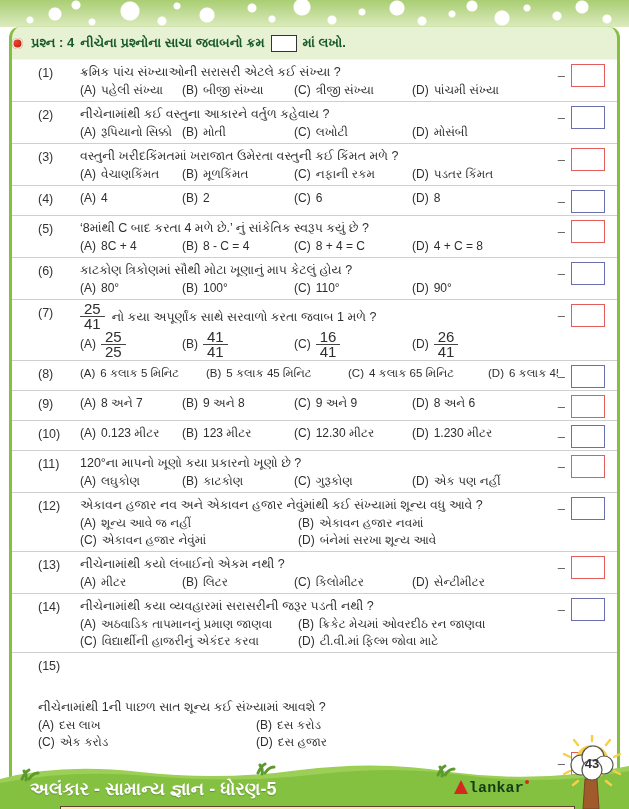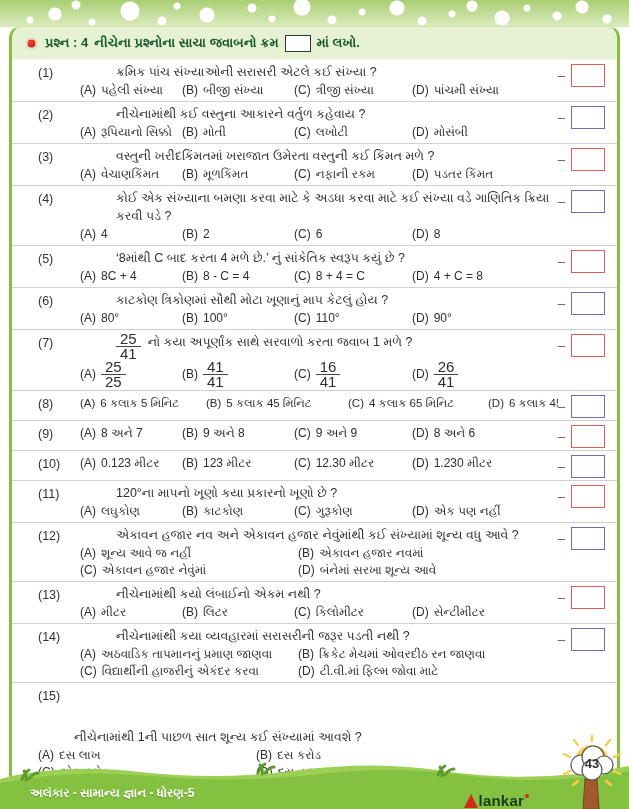--- a/index.html
+++ b/index.html
@@ -39,32 +39,32 @@
   
   .frame{
     position:absolute; top:26px; left:9px; width:611px; height:783px;
     border-left:3px solid #86bf3e; border-right:3px solid #86bf3e;
     border-top:1px solid #cfe3a8;
     border-radius:12px 12px 0 0;
     background:linear-gradient(#e7f1d3 0px,#e7f1d3 32px,#ffffff 33px);
     overflow:hidden;
   }
 
-  .header-band{ height:32px; display:flex; align-items:center; padding-left:14px; gap:8px; }
+  .header-band{ height:32px; display:flex; align-items:center; gap:8px; }
   .bullet{ width:11px; height:11px; border-radius:50%; background:radial-gradient(circle at 35% 35%, #f0422e, #b40f0c); flex:0 0 auto; box-shadow:0 0 0 1.5px #e8f2d8 inset; }
   .header-text{ font-size:13px; font-weight:bold; color:#17592b; display:flex; align-items:center; gap:6px; }
   .hbox{ display:inline-block; width:26px; height:17px; background:#fff; border:1.2px solid #333; vertical-align:middle; }
 
   
   .questions{ padding:1px 0 0 0; }
   .q-row{ display:flex; align-items:flex-start; padding:3px 12px 2px 26px; border-bottom:1px solid #cfcfcf; }
   .q-row:last-child{ border-bottom:none;flex-direction:column; }
   .q-num{ flex:0 0 42px; font-size:12.5px; color:#333; line-height:18px; padding-top:1px; }
   .q-body{ flex:1 1 auto; min-width:0; }
-  .q-line{ font-size:12.5px; color:#2e2e2e; line-height:18px; display:flex; gap:7px; flex-wrap:wrap;margin-left:36px; }
+  .q-line{ font-size:12.5px; color:#2e2e2e; line-height:18px; display:flex; align-items:center; gap:7px; flex-wrap:wrap; }
   .q-opts{ display:grid; font-size:12px; color:#2e2e2e; line-height:17px; margin-top:1px; }
   .q-opts.cols4{ grid-template-columns:102px 112px 118px 1fr; }
   .q-opts.cols4tight{ grid-template-columns:126px 142px 140px 1fr; font-size:11.5px; }
   .q-opts.cols2{ grid-template-columns:218px 1fr; }
   .opt{ display:flex; align-items:center; gap:5px; white-space:nowrap; overflow:hidden; }
   .opt-label{ color:#2e2e2e; }
   .q-ans{ flex:0 0 auto; margin-left:auto; display:flex; align-items:center; gap:6px; padding-top:1px; }
   .dash{ color:#555; font-size:13px; line-height:20px; }
   .ans-box{ display:inline-block; width:34px; height:23px; background:#fff; }
   .ans-box.red{ border:1.6px solid #e25c5c; }
@@ -80,22 +80,22 @@
   .sig-label{ font-size:12px; color:#56564a; white-space:nowrap; }
   .sig-line{ flex:1 1 auto; border-bottom:1.2px solid #555; height:14px; }
   .flower{ color:#a9adad; font-size:15px; line-height:14px; }
 
   
   .key-wrap{ position:relative; z-index:3; margin:5px 42px 0 48px; }
   .key-box{ border:1.6px solid #5a4632; background:#fbe7ae; text-align:center; padding:4px 4px; }
 
   
   .footer-svg{ position:absolute; left:0; bottom:0; width:629px; height:52px; z-index:1; }
-  .footer-series{ position:absolute; left:30px; bottom:9px; z-index:4; color:#fff; font-size:12px; font-weight:bold; text-shadow:0 1px 1px rgba(0,0,0,.25); }
-  .logo{ position:absolute; right:100px; bottom:0; z-index:4; display:flex; align-items:center; }
+  .footer-series{ position:absolute; left:30px; bottom:9px; z-index:4; color:#fff; font-size:18px; font-weight:bold; text-shadow:0 1px 1px rgba(0,0,0,.25); }
+  .logo{ position:absolute; right:100px; bottom:12px; z-index:4; display:flex; align-items:flex-start;font-family:Liberation Mono, monospace; }
   .logo-tri{ width:0; height:0; border-left:7px solid transparent; border-right:7px solid transparent; border-bottom:14px solid #d42a1e; margin-right:1px; }
   .logo-rest{ font-size:15px; font-weight:bold; color:#123d15; letter-spacing:0.2px; }
   .logo-dot{ width:4px; height:4px; border-radius:50%; background:#d42a1e; margin:0 0 9px 1px; }
   .tree-svg{ position:absolute; right:4px; bottom:0; width:66px; height:74px; z-index:5; }
 </style>
 </head>
 <body>
 
 <div class="page">
 
@@ -200,23 +200,20 @@
             </div>
           </div>
           <div class="q-ans">
             <span class="dash">–</span>
             <span class="ans-box red"></span>
           </div>
         </div>
         <div class="q-row">
           <span class="q-num">(4)</span>
           <div class="q-body">
-            <div class="q-line">
-              <span class="q-text">કોઈ એક સંખ્યાના બમણા કરવા માટે કે અડધા કરવા માટે કઈ સંખ્યા વડે ગાણિતિક ક્રિયા કરવી પડે ?</span>
-            </div>
             <div class="q-opts cols4">
               <span class="opt">
                 <span class="opt-label">(A)</span>
                 <span class="opt-text">4</span>
               </span>
               <span class="opt">
                 <span class="opt-label">(B)</span>
                 <span class="opt-text">2</span>
               </span>
               <span class="opt">

